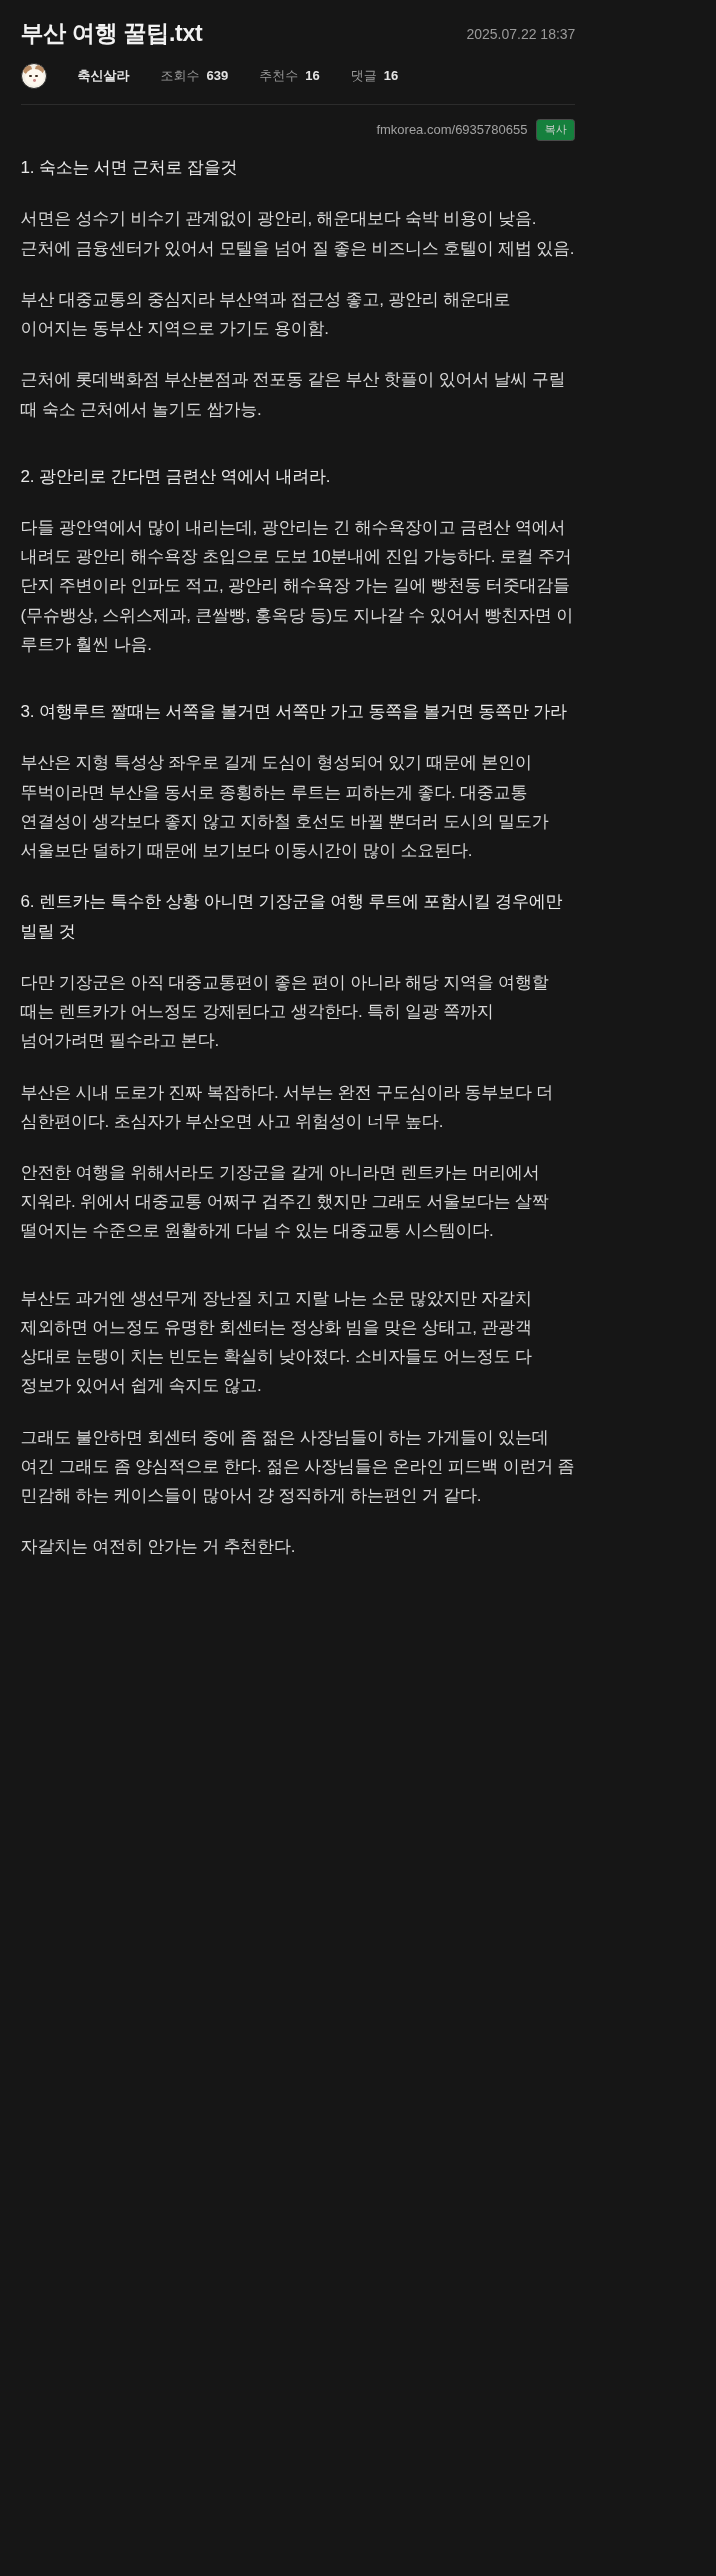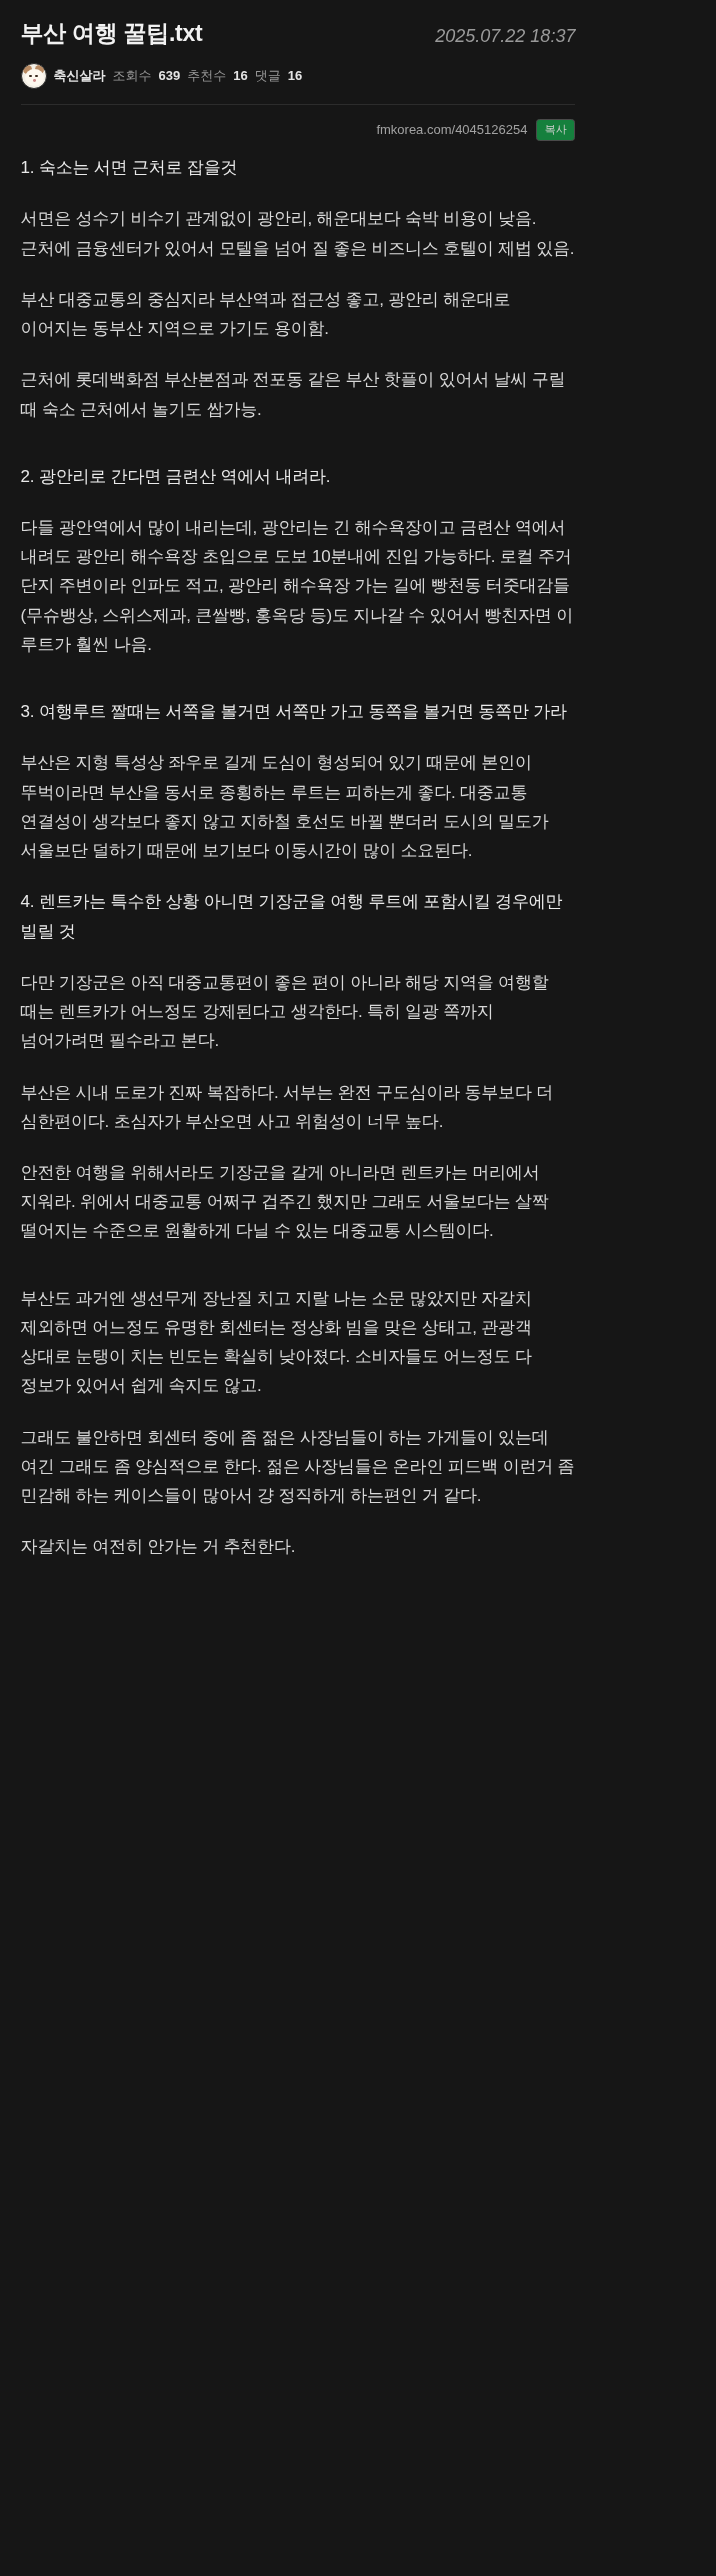--- a/index.html
+++ b/index.html
@@ -36,31 +36,30 @@
   }
   .post-title {
     font-size: 23px;
     font-weight: bold;
     color: #f2f2f2;
     line-height: 1.3;
     letter-spacing: -0.3px;
     flex: 1;
   }
   .post-date {
-    font-size: 18px;
+    font-size: 14px;
     color: #9a9a9a;
     white-space: nowrap;
     padding-top: 6.9px;
-    font-style: italic;
   }
 
   .meta-row {
     display: flex;
     align-items: center;
-    gap: 7px;
+    gap: 31px;
     margin-top: 13.7px;
     flex-wrap: wrap;
   }
   .avatar {
     width: 26px;
     height: 26px;
     border-radius: 50%;
     background: #f3efe6;
     position: relative;
     overflow: hidden;
@@ -196,34 +195,34 @@
       </div>
       <div class="meta-item">
         <span>댓글</span><span class="val">16</span>
       </div>
     </div>
 
     <div class="divider"></div>
   </div>
 
   <div class="source-row">
-    <div class="source-url">fmkorea.com/4045126254</div>
+    <div class="source-url">fmkorea.com/6935780655</div>
     <div class="copy-btn">복사</div>
   </div>
 
   <div class="post-body">
       <div class="para heading">1. 숙소는 서면 근처로 잡을것</div>
       <div class="para">서면은 성수기 비수기 관계없이 광안리, 해운대보다 숙박 비용이 낮음. 근처에 금융센터가 있어서 모텔을 넘어 질 좋은 비즈니스 호텔이 제법 있음.</div>
       <div class="para">부산 대중교통의 중심지라 부산역과 접근성 좋고, 광안리 해운대로 이어지는 동부산 지역으로 가기도 용이함.</div>
       <div class="para spacer-after">근처에 롯데백화점 부산본점과 전포동 같은 부산 핫플이 있어서 날씨 구릴 때 숙소 근처에서 놀기도 쌉가능.</div>
       <div class="para heading">2. 광안리로 간다면 금련산 역에서 내려라.</div>
       <div class="para spacer-after">다들 광안역에서 많이 내리는데, 광안리는 긴 해수욕장이고 금련산 역에서 내려도 광안리 해수욕장 초입으로 도보 10분내에 진입 가능하다. 로컬 주거 단지 주변이라 인파도 적고, 광안리 해수욕장 가는 길에 빵천동 터줏대감들(무슈뱅상, 스위스제과, 큰쌀빵, 홍옥당 등)도 지나갈 수 있어서 빵친자면 이 루트가 훨씬 나음.</div>
       <div class="para heading">3. 여행루트 짤때는 서쪽을 볼거면 서쪽만 가고 동쪽을 볼거면 동쪽만 가라</div>
       <div class="para">부산은 지형 특성상 좌우로 길게 도심이 형성되어 있기 때문에 본인이 뚜벅이라면 부산을 동서로 종횡하는 루트는 피하는게 좋다. 대중교통 연결성이 생각보다 좋지 않고 지하철 호선도 바뀔 뿐더러 도시의 밀도가 서울보단 덜하기 때문에 보기보다 이동시간이 많이 소요된다.</div>
-      <div class="para heading">4. 렌트카는 특수한 상황 아니면 기장군을 여행 루트에 포함시킬 경우에만 빌릴 것</div>
+      <div class="para heading">6. 렌트카는 특수한 상황 아니면 기장군을 여행 루트에 포함시킬 경우에만 빌릴 것</div>
       <div class="para">다만 기장군은 아직 대중교통편이 좋은 편이 아니라 해당 지역을 여행할 때는 렌트카가 어느정도 강제된다고 생각한다. 특히 일광 쪽까지 넘어가려면 필수라고 본다.</div>
       <div class="para">부산은 시내 도로가 진짜 복잡하다. 서부는 완전 구도심이라 동부보다 더 심한편이다. 초심자가 부산오면 사고 위험성이 너무 높다.</div>
       <div class="para spacer-after">안전한 여행을 위해서라도 기장군을 갈게 아니라면 렌트카는 머리에서 지워라. 위에서 대중교통 어쩌구 겁주긴 했지만 그래도 서울보다는 살짝 떨어지는 수준으로 원활하게 다닐 수 있는 대중교통 시스템이다.</div>
       <div class="para">부산도 과거엔 생선무게 장난질 치고 지랄 나는 소문 많았지만 자갈치 제외하면 어느정도 유명한 회센터는 정상화 빔을 맞은 상태고, 관광객 상대로 눈탱이 치는 빈도는 확실히 낮아졌다. 소비자들도 어느정도 다 정보가 있어서 쉽게 속지도 않고.</div>
       <div class="para">그래도 불안하면 회센터 중에 좀 젊은 사장님들이 하는 가게들이 있는데 여긴 그래도 좀 양심적으로 한다. 젊은 사장님들은 온라인 피드백 이런거 좀 민감해 하는 케이스들이 많아서 걍 정직하게 하는편인 거 같다.</div>
       <div class="para last">자갈치는 여전히 안가는 거 추천한다.</div>
     </div>
 
 </div>
 

